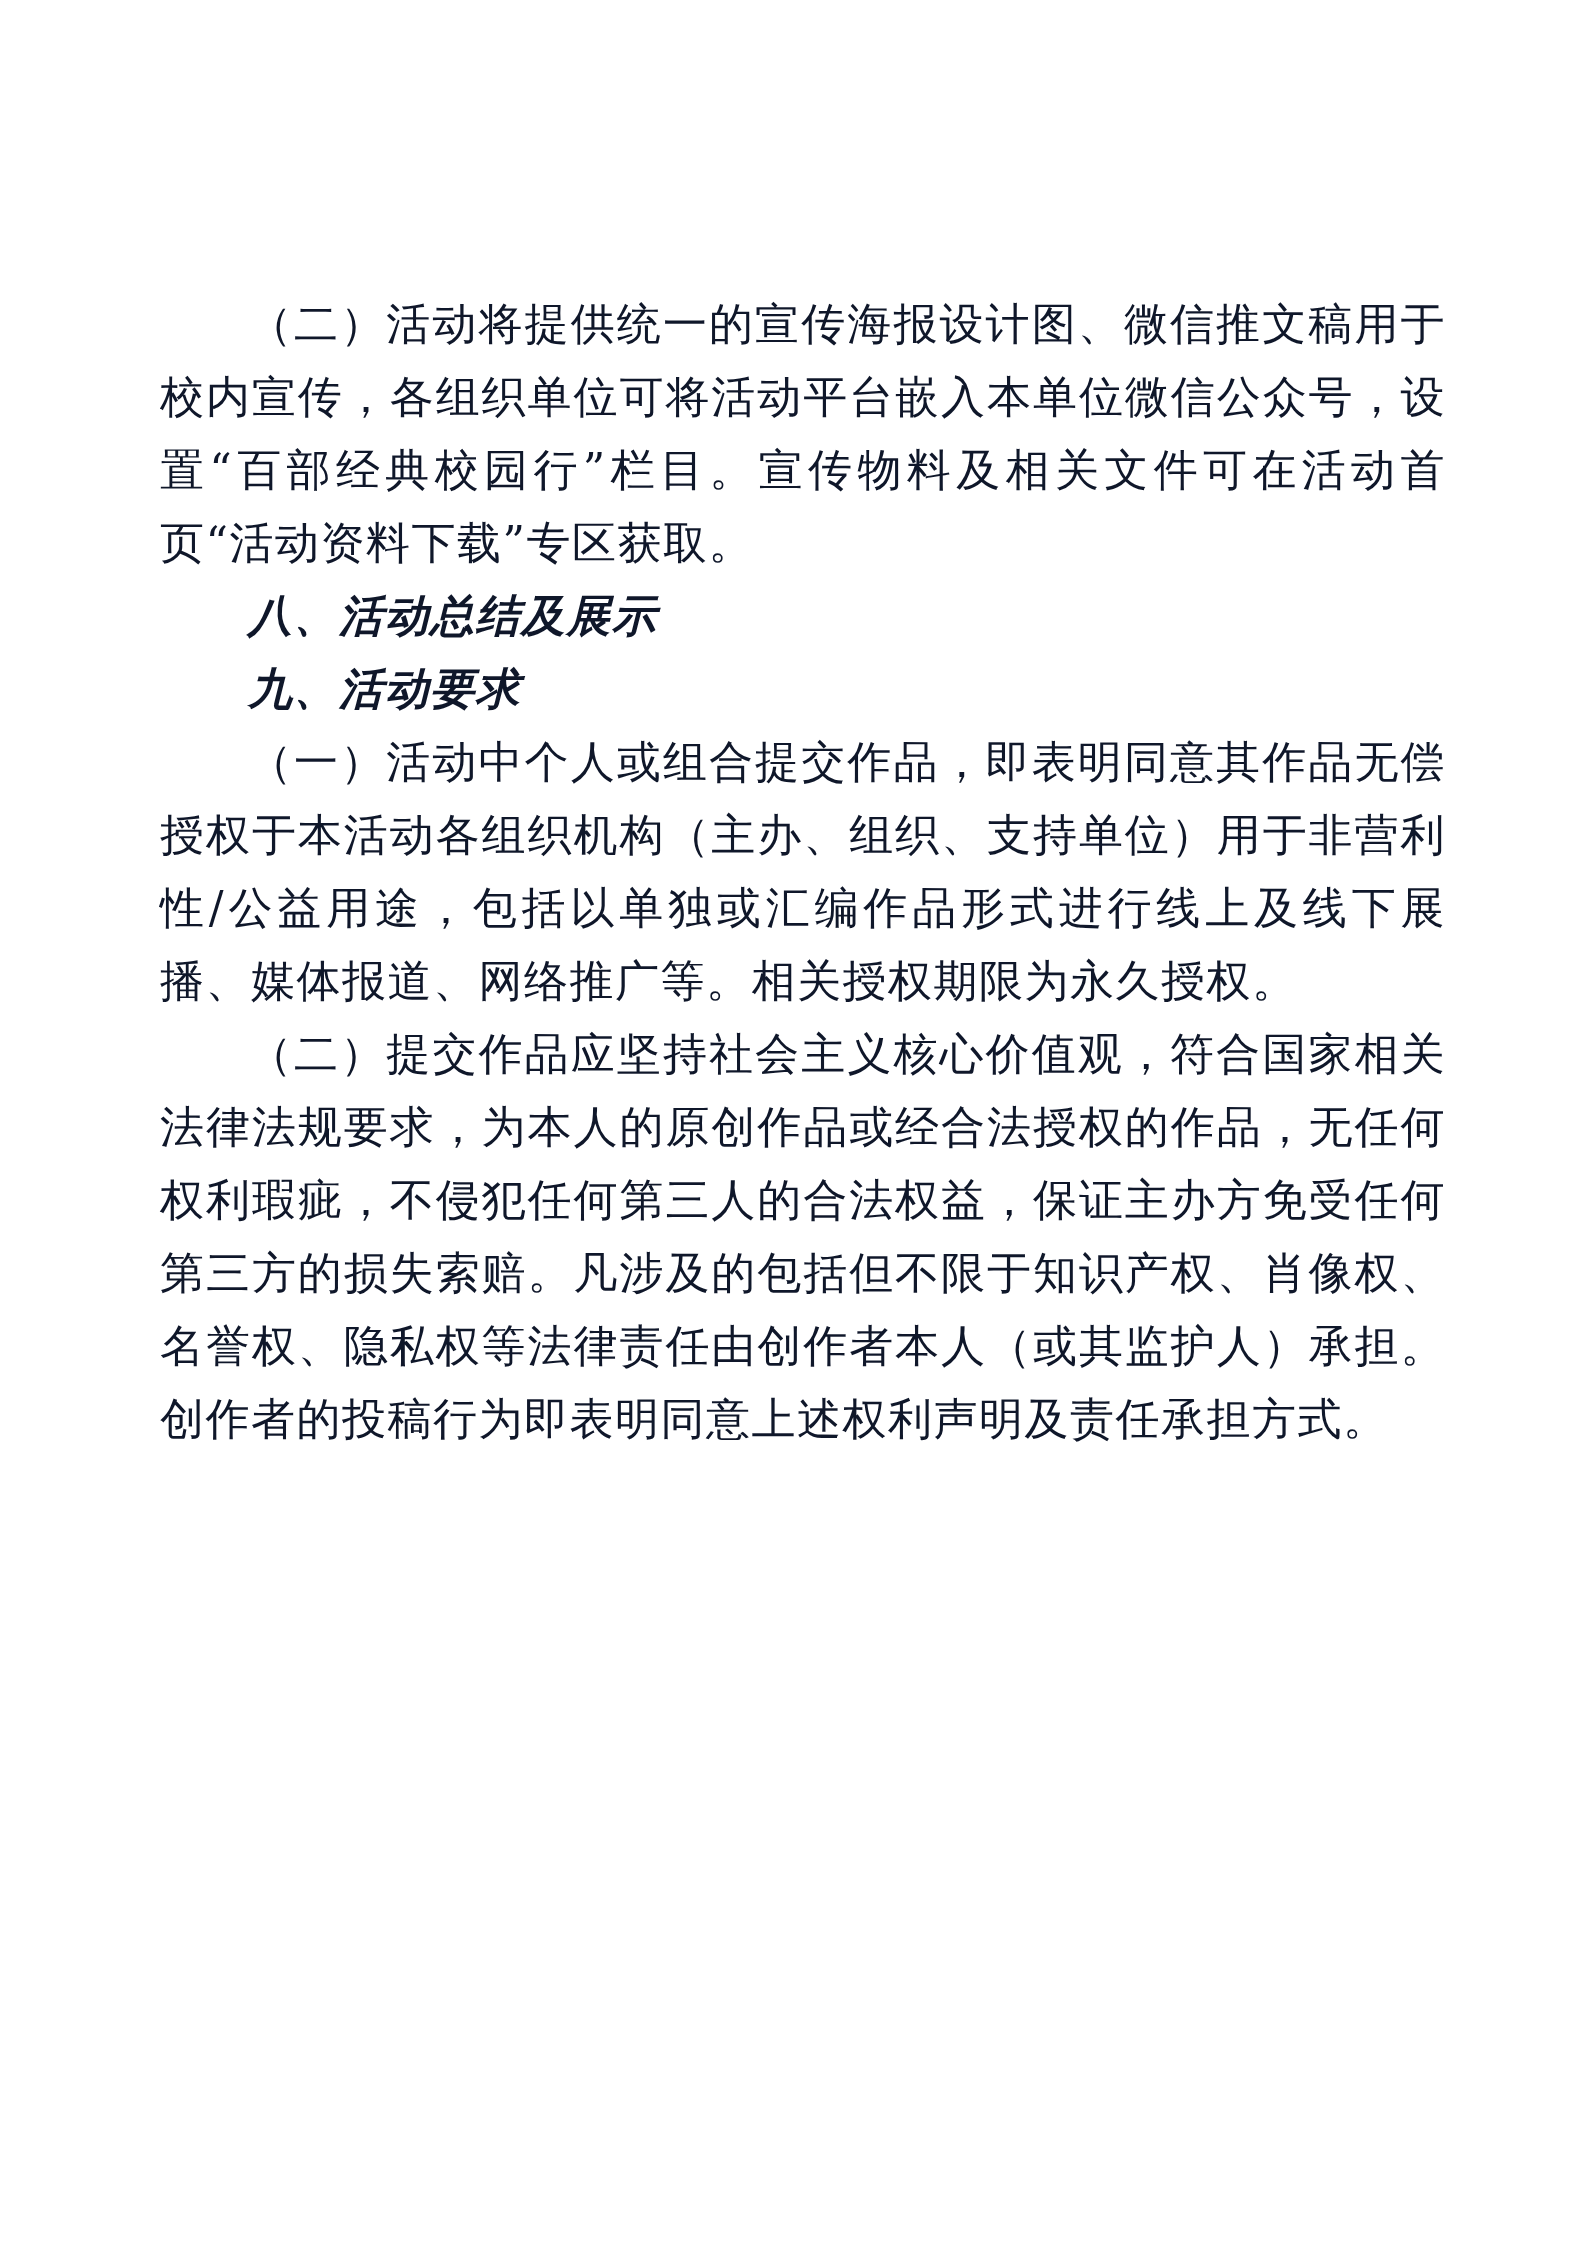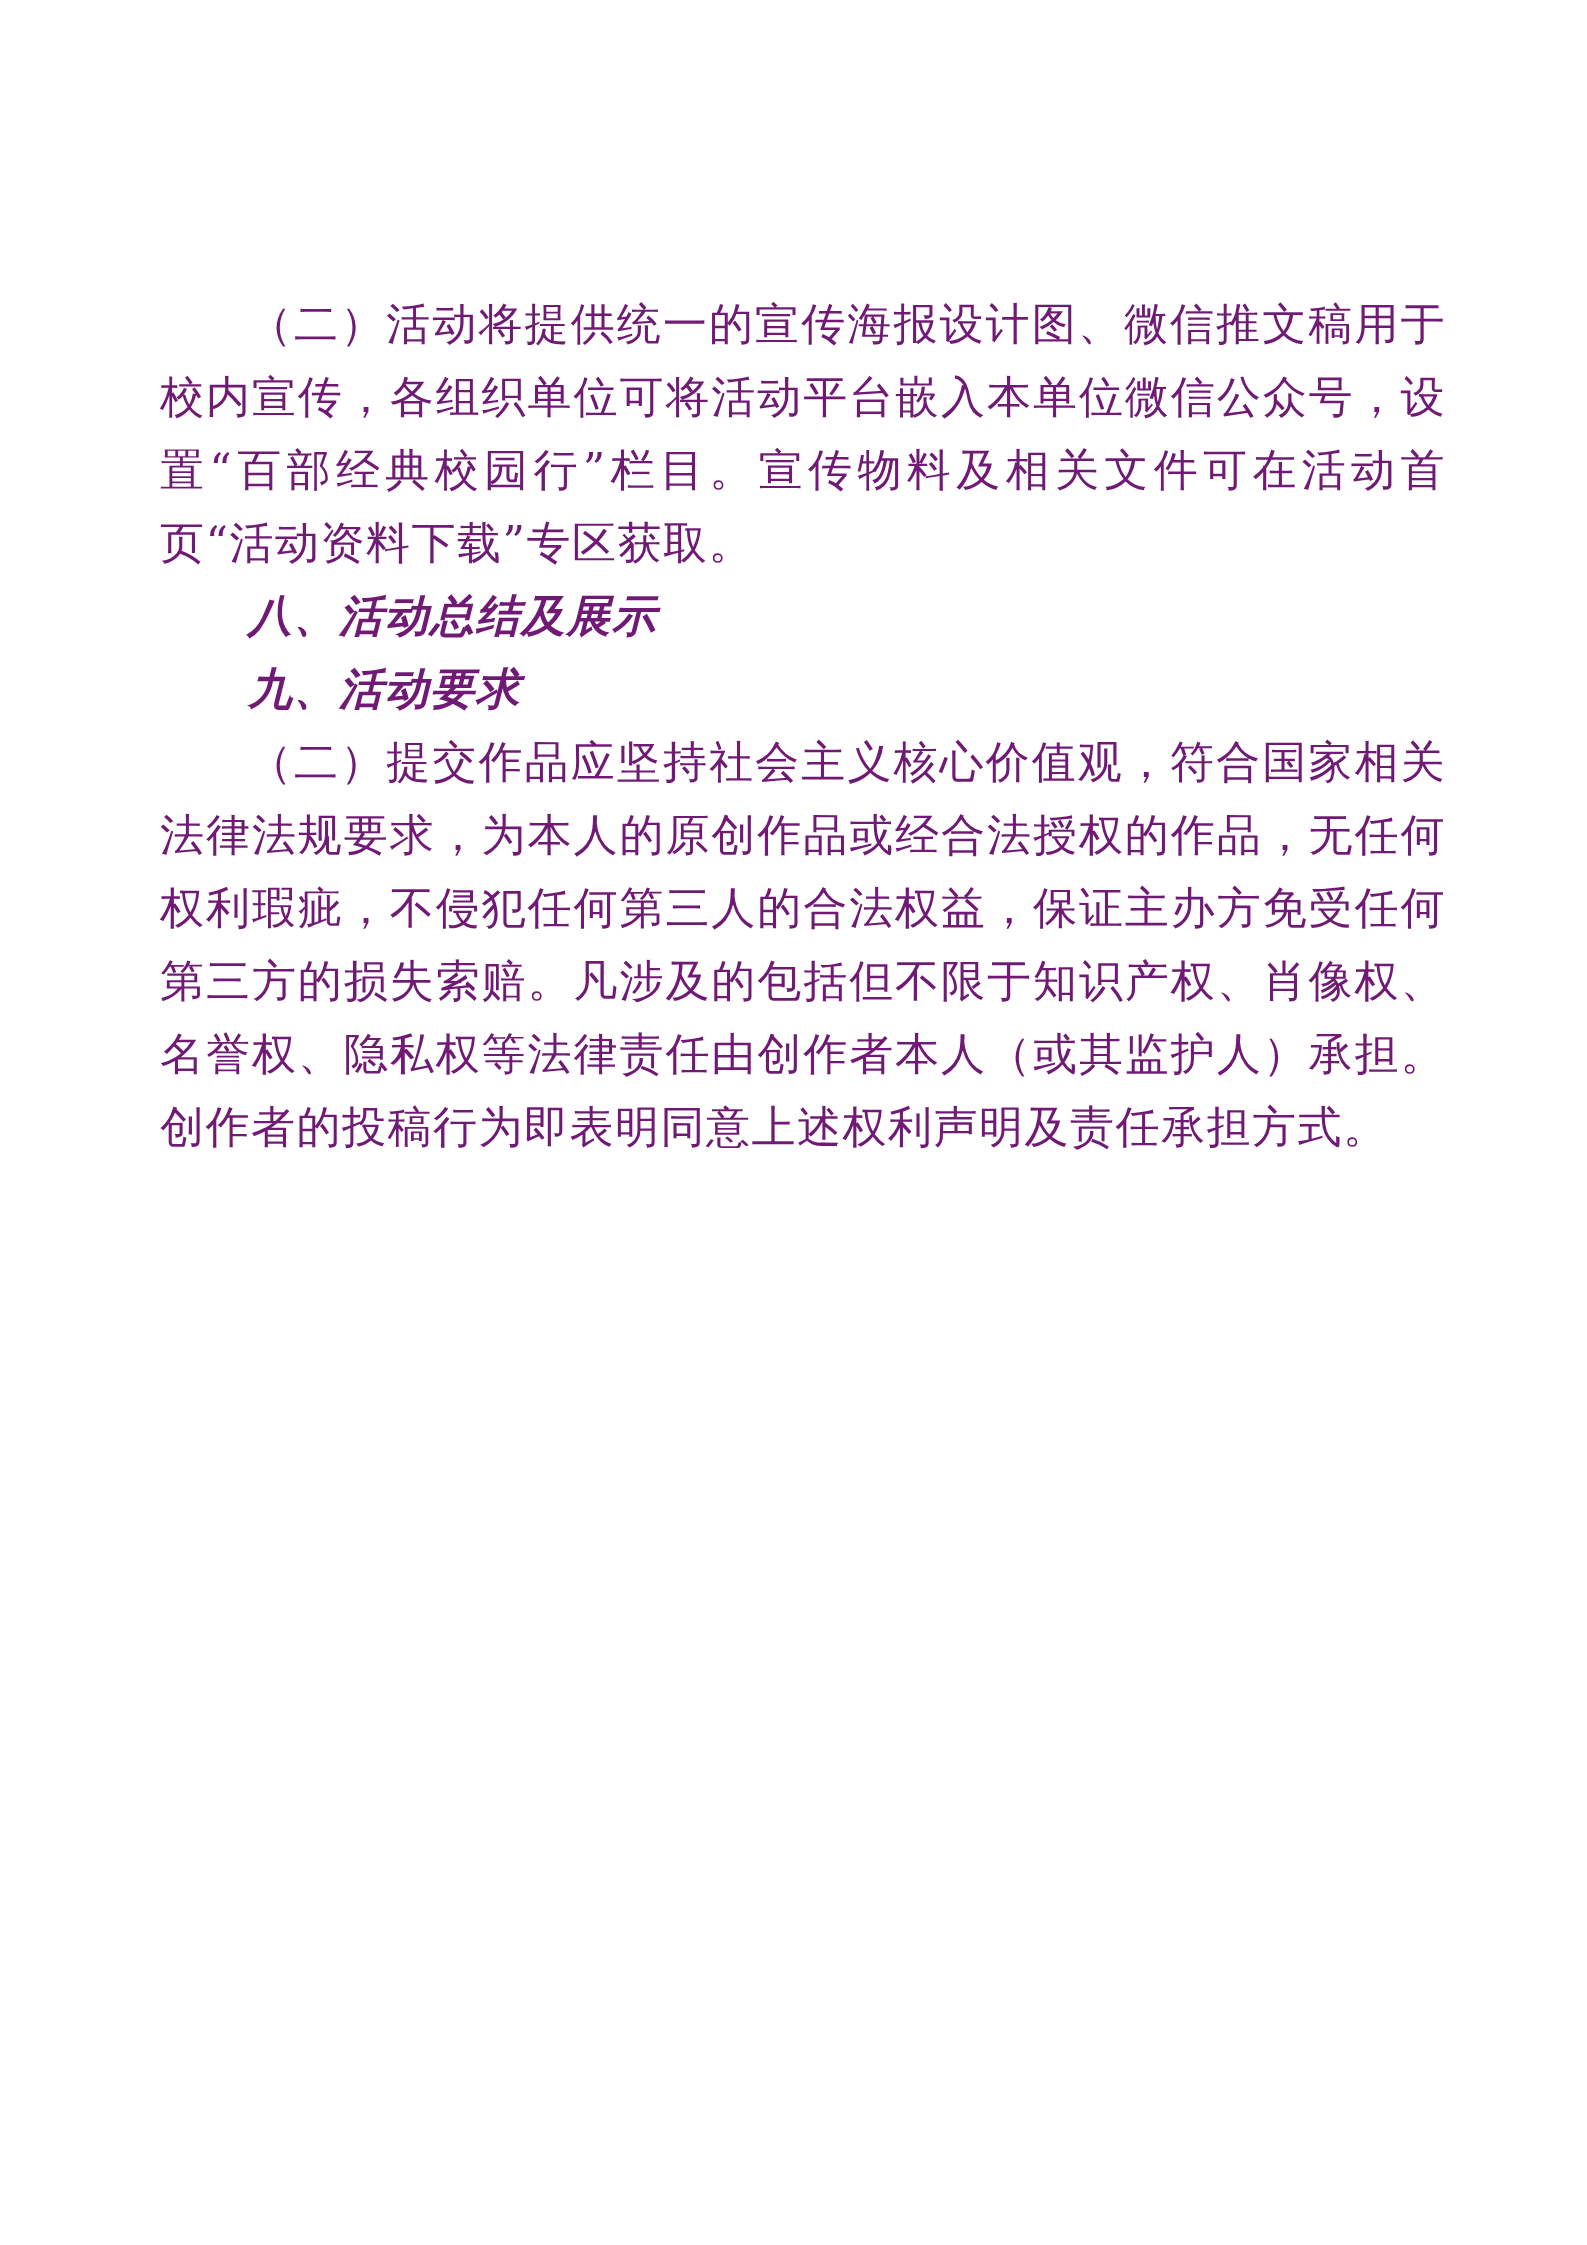--- a/index.html
+++ b/index.html
@@ -5,21 +5,21 @@
   html, body {
     margin: 0;
     padding: 0;
     background: #ffffff;
   }
   .page {
     position: relative;
     width: 1587px;
     height: 1744px;
     background: #ffffff;
-    color: #701a75;
+    color: #0f172a;
     font-family: "DejaVu Serif", "Liberation Serif", serif;
     overflow: hidden;
   }
   .content {
     position: absolute;
     left: 160px;
     top: 287px;
     width: 1286px;
   }
   .content p.body {
@@ -55,19 +55,20 @@
   }
 </style>
 </head>
 <body>
 
 <div class="page">
   <div class="content">
     <p class="body">（二）活动将提供统一的宣传海报设计图、微信推文稿用于校内宣传，各组织单位可将活动平台嵌入本单位微信公众号，设置“百部经典校园行”栏目。宣传物料及相关文件可在活动首页“活动资料下载”专区获取。</p>
     <h2 class="heading">八、活动总结及展示</h2>
     <h2 class="heading">九、活动要求</h2>
+    <p class="body">（一）活动中个人或组合提交作品，即表明同意其作品无偿授权于本活动各组织机构（主办、组织、支持单位）用于非营利性/公益用途，包括以单独或汇编作品形式进行线上及线下展播、媒体报道、网络推广等。相关授权期限为永久授权。</p>
     <p class="body">（二）提交作品应坚持社会主义核心价值观，符合国家相关法律法规要求，为本人的原创作品或经合法授权的作品，无任何权利瑕疵，不侵犯任何第三人的合法权益，保证主办方免受任何第三方的损失索赔。凡涉及的包括但不限于知识产权、肖像权、名誉权、隐私权等法律责任由创作者本人（或其监护人）承担。创作者的投稿行为即表明同意上述权利声明及责任承担方式。</p>
   </div>
 
   <div class="footer">
     <span>- 4 -</span>
   </div>
 </div>
 
 </body></html>

